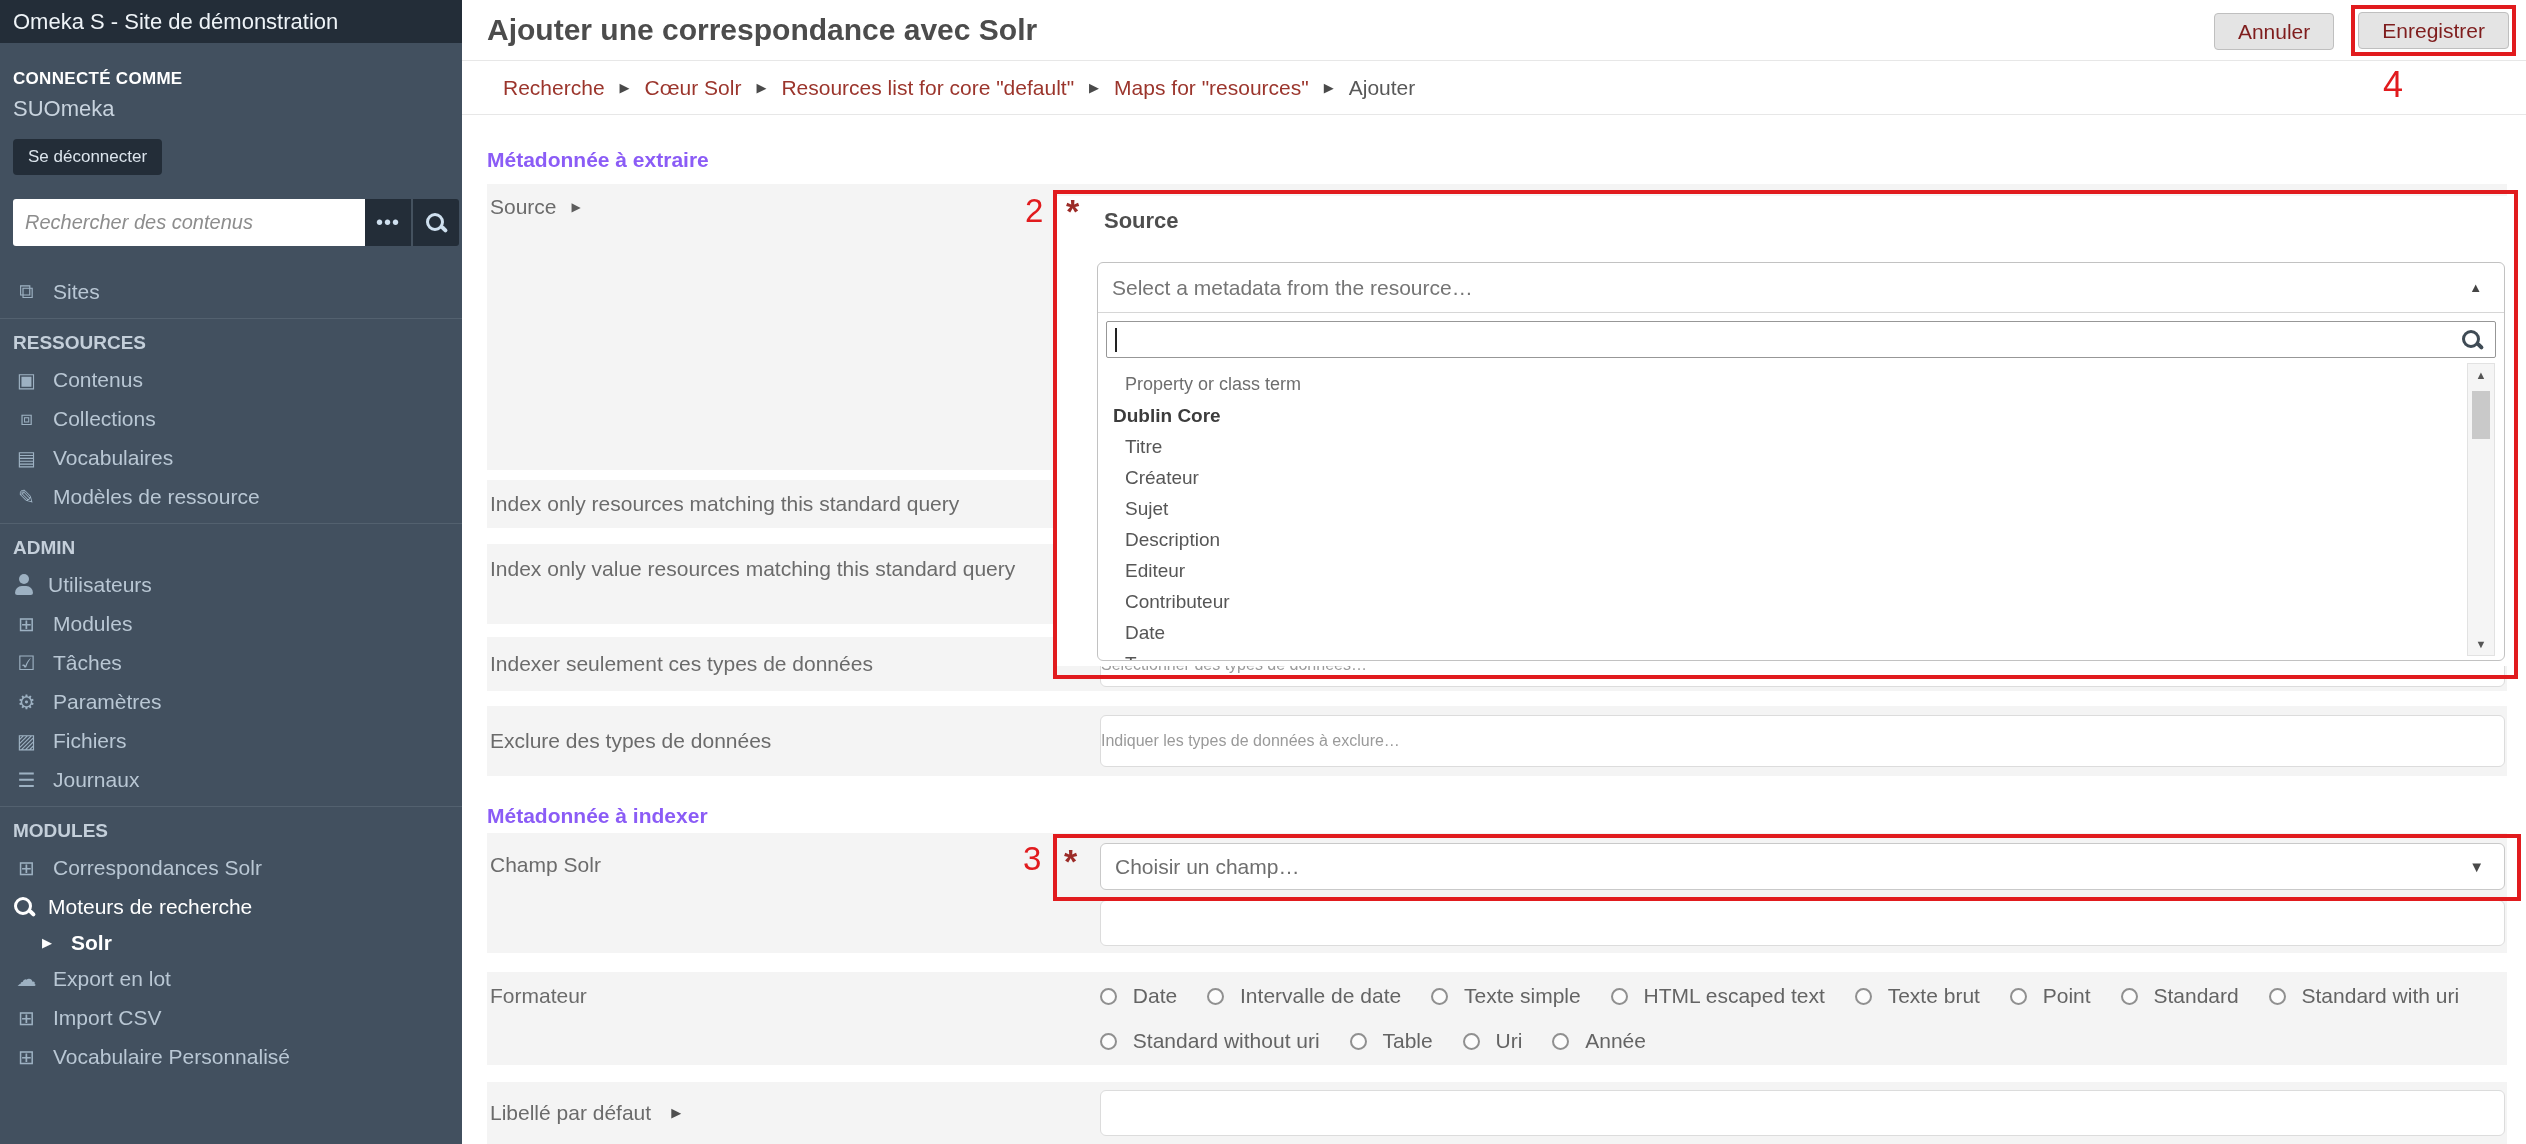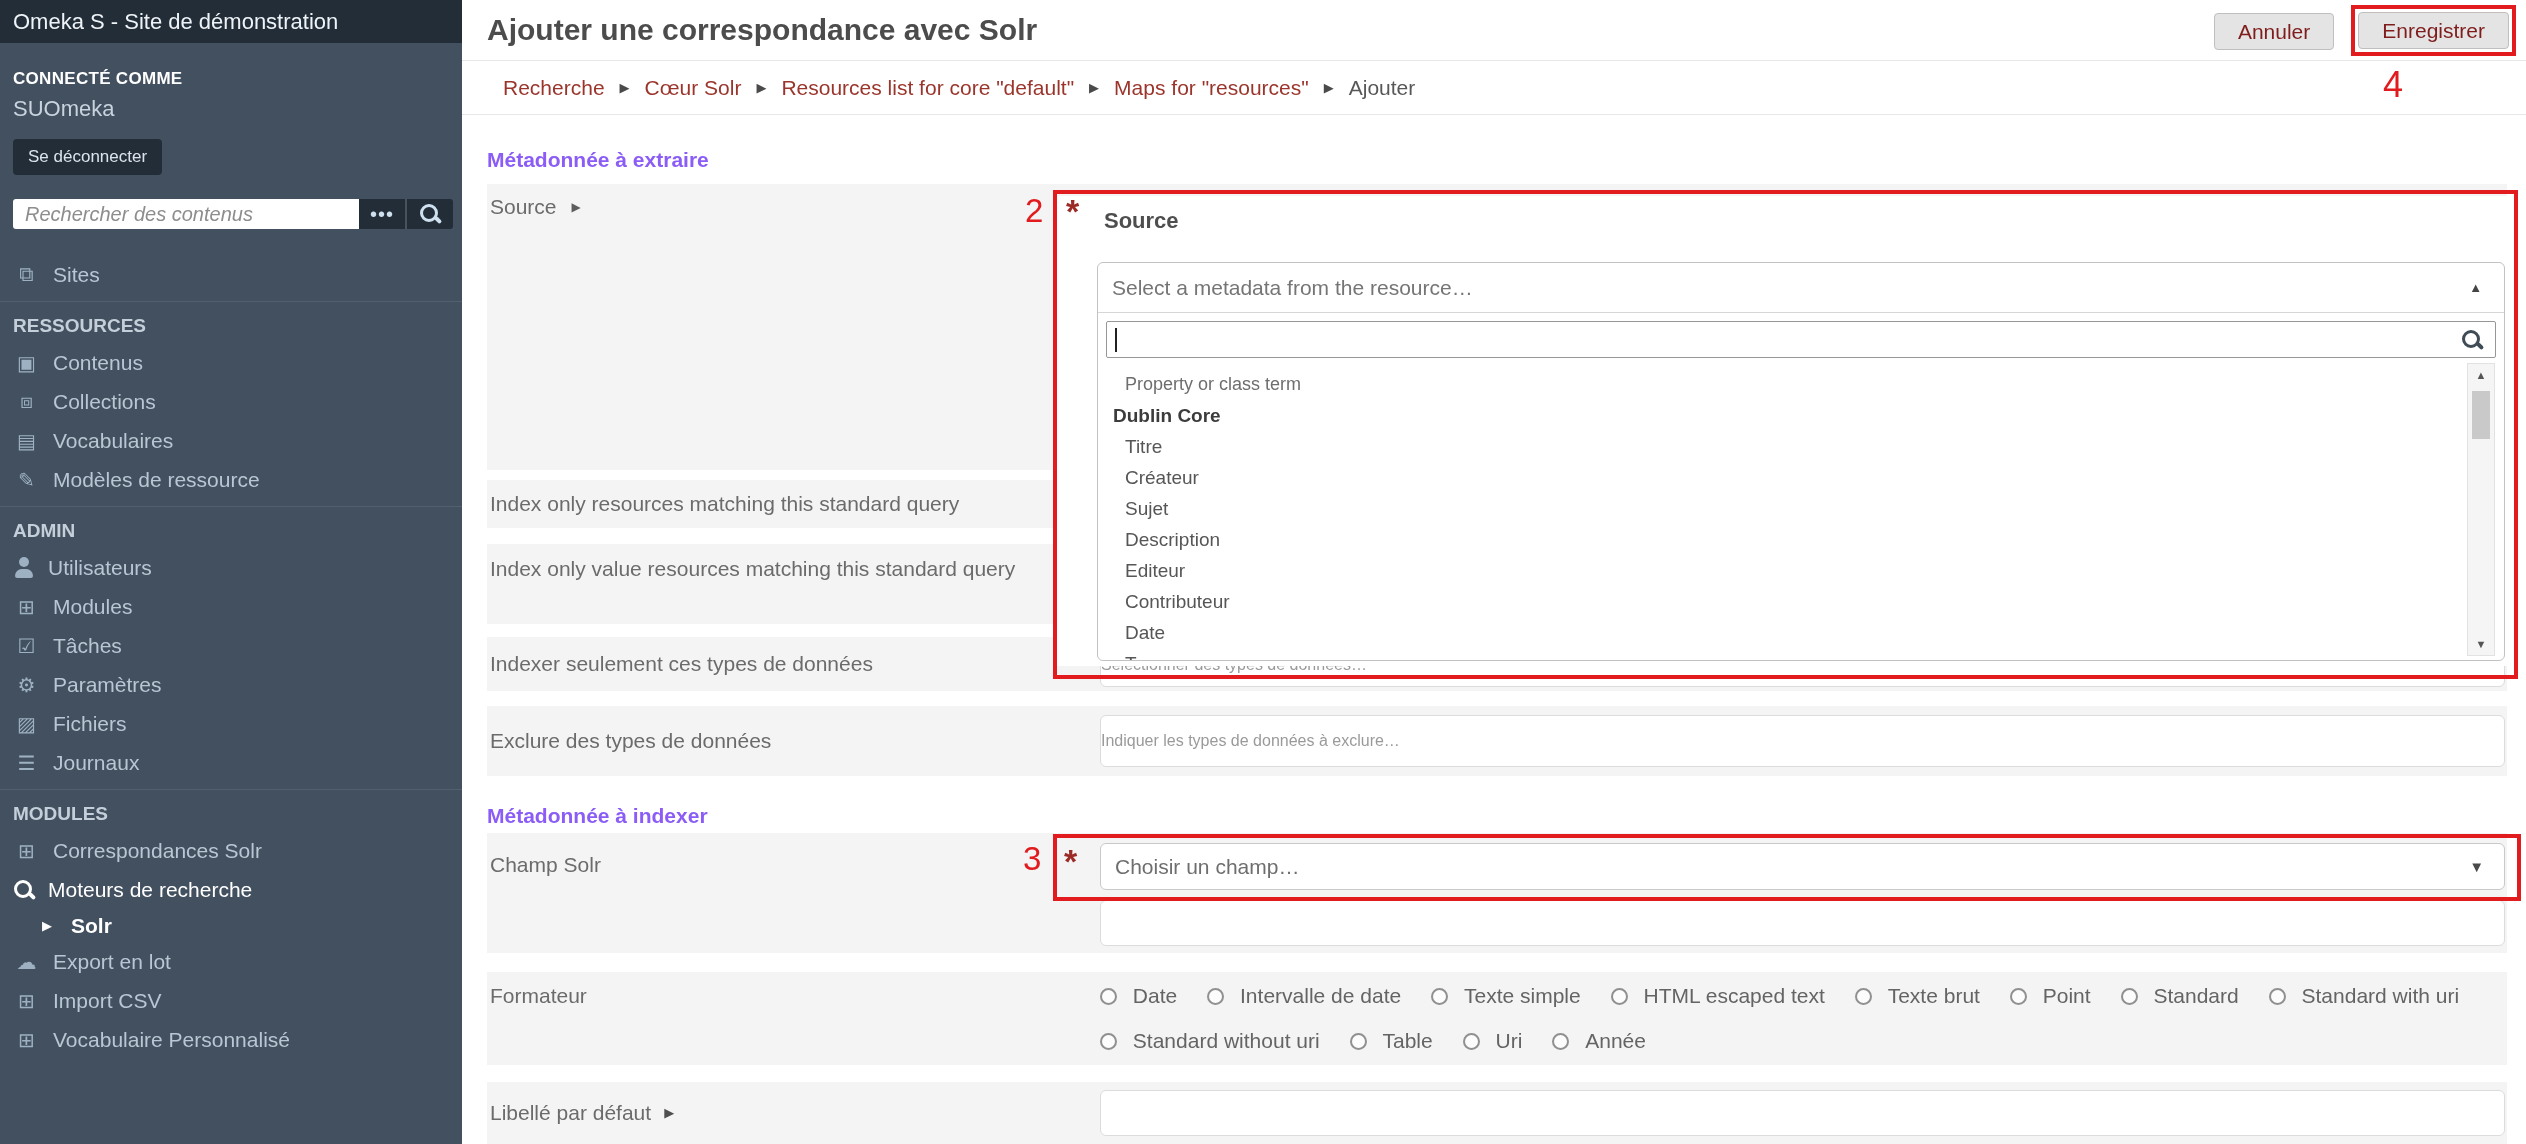--- a/index.html
+++ b/index.html
@@ -8,21 +8,21 @@
 
   :root { --red:#e11b1e; --dark-red:#9c2b27; --link:#9b352c; --sb-bg:#42505f; --sb-dark:#232d38; }
 
   
   .sidebar { position:absolute; left:0; top:0; width:462px; height:1144px; background:var(--sb-bg); color:#b9c7d4; }
   .sb-header { height:43px; background:var(--sb-dark); color:#eef3f7; font-size:22px; line-height:43px; padding-left:13px; white-space:nowrap; }
   .sb-connected { padding:26px 13px 0 13px; }
   .sb-connected-label { font-size:17px; font-weight:bold; color:#fff; letter-spacing:.3px; }
   .sb-user { font-size:22px; color:#c8d3de; margin-top:7px; }
   .sb-logout { display:inline-block; margin:17px 0 0 13px; background:var(--sb-dark); color:#dbe4ec; font-size:17px; padding:8px 15px; border-radius:4px; border:none; font-family:inherit; }
-  .sb-search { margin:24px 9px 0 13px; display:flex; height:30px;justify-content:flex-end; }
+  .sb-search { margin:24px 3px 0 13px; display:flex; height:47px;justify-content:flex-end; }
   .sb-search input { flex:1; min-width:0; border:none; outline:none; padding:0 12px; font-size:20px; color:#333; border-radius:3px 0 0 3px; font-family:inherit; }
   .sb-search input::placeholder { font-style:italic; color:#8d8d8d; }
   .sb-adv { width:48px; background:var(--sb-dark); color:#cfe0ef; display:flex; align-items:center; justify-content:center; font-size:20px; letter-spacing:1px; border:none; border-right:2px solid #45525f; }
   .sb-go { width:46px; background:var(--sb-dark); color:#cfe0ef; display:flex; align-items:center; justify-content:center; border:none; border-radius:0 3px 3px 0; }
   .sb-nav { margin-top:26px; }
   .sb-item { display:flex; align-items:center; height:39px; padding:0 13px; gap:13px; font-size:21px; color:#b9c7d4; }
   .sb-icon { width:27px; flex:none; text-align:center; font-size:20px; color:#9db1c2; }
   .sb-item.active .sb-label, .sb-item.active .sb-icon { color:#fff; }
   .sb-sub { padding-left:40px; gap:17px; height:33px; }
   .sb-sub .sb-icon { width:14px; font-size:13px; }
@@ -69,21 +69,21 @@
 
   .flabel { position:absolute; left:3px; color:#6b6b6b; font-size:21px; }
   #row-source .flabel { top:11px; display:flex; align-items:center; gap:15px; }
   .tri { font-size:12px; color:#5d5d5d; }
   #row-ior .flabel { top:0; line-height:48px; }
   #row-iovr .flabel { top:9px; width:580px; line-height:31px; }
   #row-types .flabel { top:0; line-height:54px; }
   #row-exclure .flabel { top:0; line-height:70px; }
   #row-champ .flabel { top:20px; }
   #row-format .flabel { top:12px; }
-  #row-libelle .flabel { top:0; line-height:62px; display:flex; align-items:center; gap:13px; }
+  #row-libelle .flabel { top:0; line-height:62px; display:flex; align-items:center; gap:20px; }
   #row-libelle .tri { color:#4f4f4f; font-size:13px; }
 
   .tinput { position:absolute; left:613px; right:2px; background:#fff; border:1px solid #dcdcdc; border-radius:6px; font-size:16px; color:#555; padding:0 0; font-family:inherit; outline:none; }
   .tinput::placeholder { color:#9a9a9a; }
   #row-types .tinput { top:6px; height:44px; }
   #row-exclure .tinput { top:9px; height:52px; }
   #row-libelle .tinput { top:8px; height:46px; }
 
   .champ-select { position:absolute; left:613px; right:2px; top:10px; height:47px; background:#fff; border:1px solid #c9c9c9; border-radius:6px; }
   .champ-select-text { line-height:45px; padding-left:14px; font-size:21px; color:#6e6e6e; }

